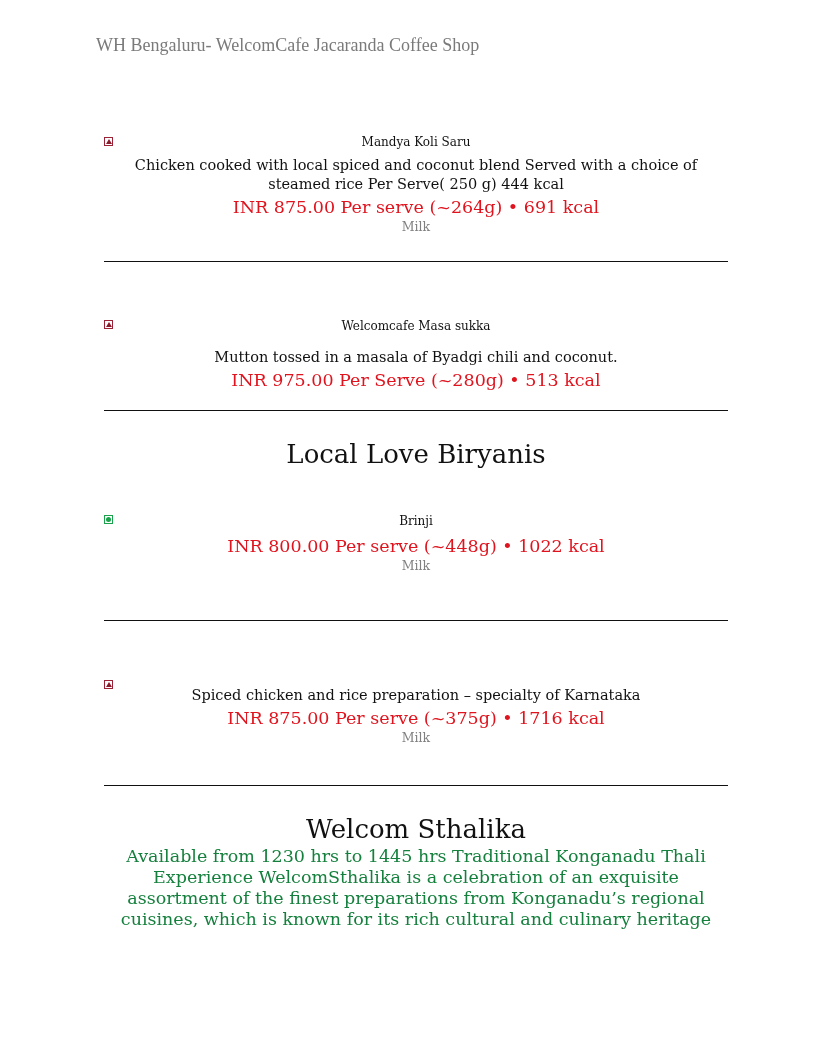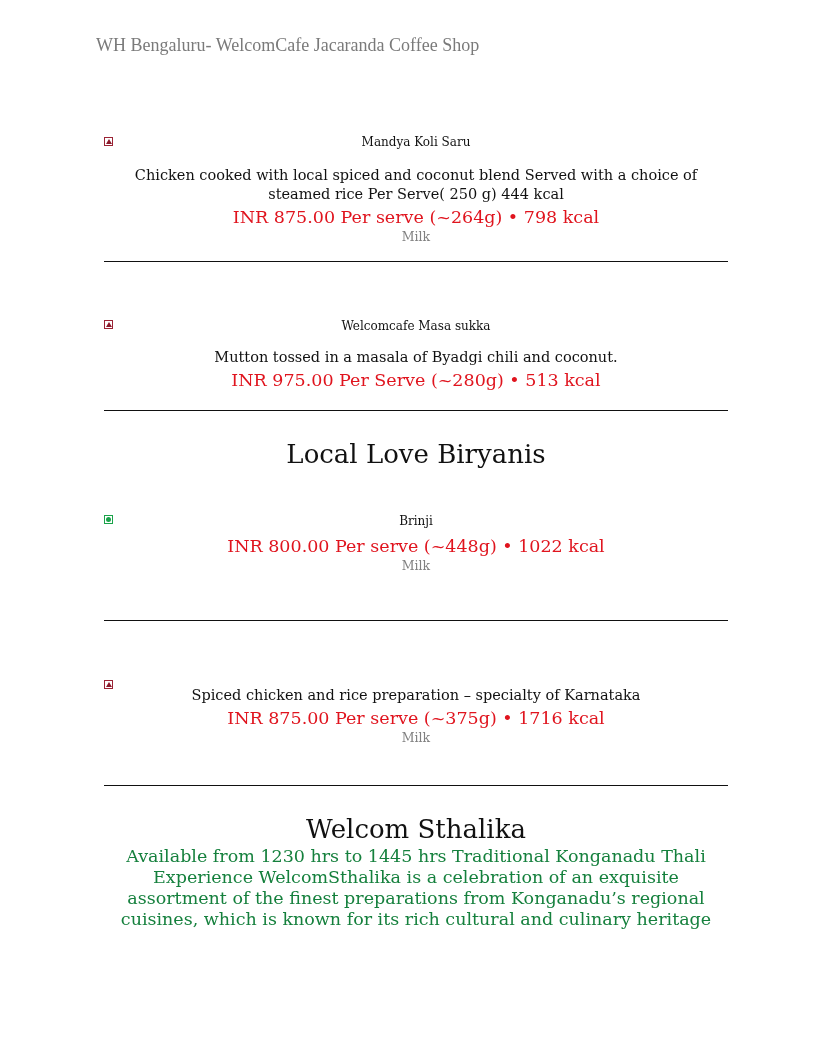--- a/index.html
+++ b/index.html
@@ -112,22 +112,22 @@
 </head>
 <body>
 
 <div class="header-title">WH Bengaluru- WelcomCafe Jacaranda Coffee Shop</div>
 
 <div class="dish" style="top:130px;">
   <span class="dish-marker marker-nonveg" style="top:7px;">
       <span class="tri"></span>
     </span>
   <div class="dish-name">Mandya Koli Saru</div>
-  <div class="dish-desc" style="margin-top:12px;">Chicken cooked with local spiced and coconut blend Served with a choice of steamed rice Per Serve( 250 g) 444 kcal</div>
-  <div class="dish-price">INR 875.00 Per serve (~264g) • 798 kcal</div>
+  <div class="dish-desc" style="margin-top:2px;">Chicken cooked with local spiced and coconut blend Served with a choice of steamed rice Per Serve( 250 g) 444 kcal</div>
+  <div class="dish-price">INR 875.00 Per serve (~264g) • 691 kcal</div>
   <div class="dish-allergen">Milk</div>
 </div>
 <div class="divider" style="top:261px;"></div>
 
 <div class="dish" style="top:314px;">
   <span class="dish-marker marker-nonveg" style="top:6px;">
       <span class="tri"></span>
     </span>
   <div class="dish-name">Welcomcafe Masa sukka</div>
   <div class="dish-desc" style="">Mutton tossed in a masala of Byadgi chili and coconut.</div>

